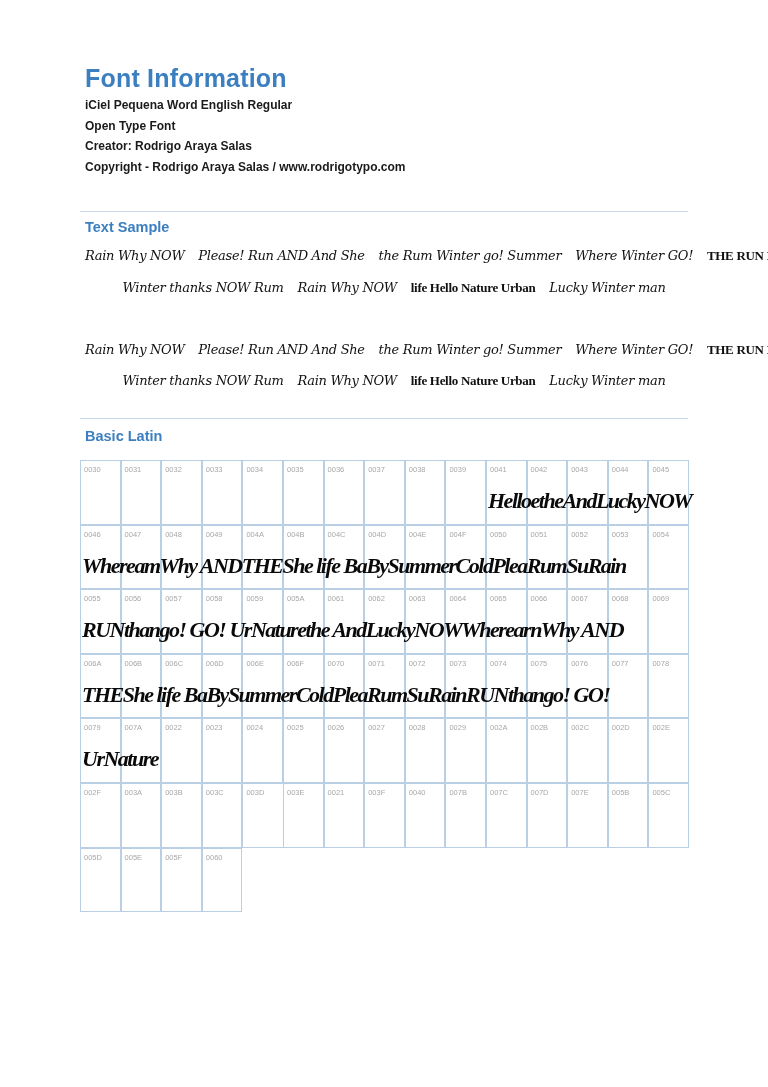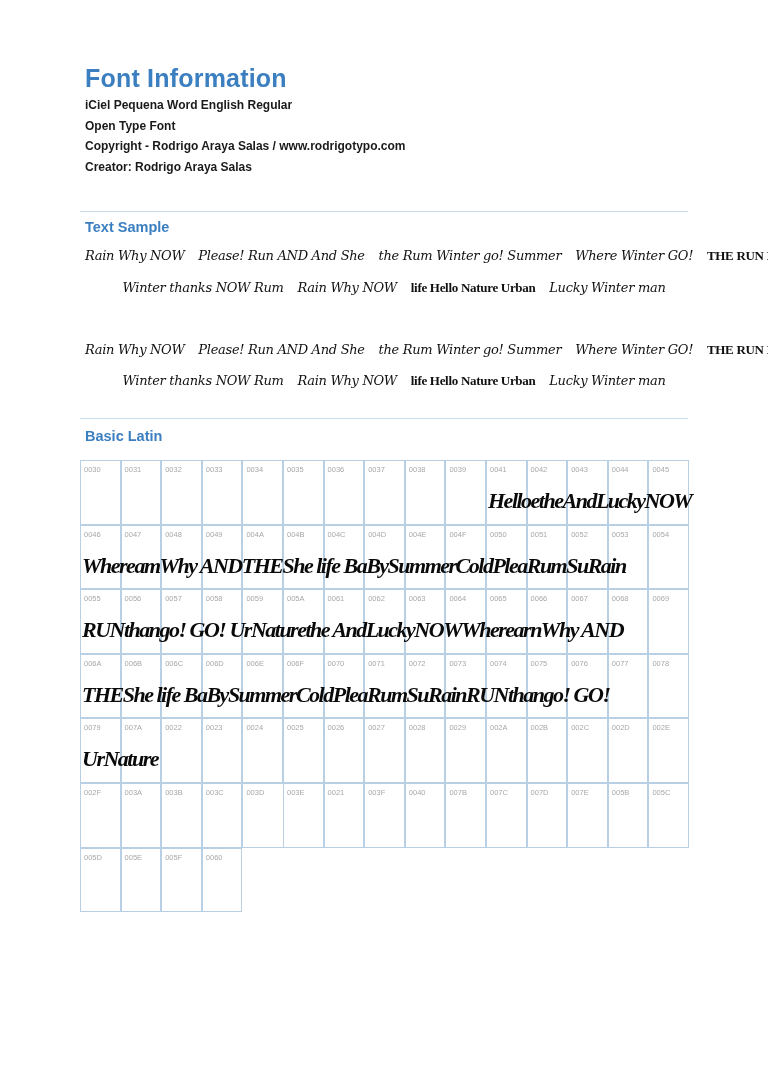--- a/index.html
+++ b/index.html
@@ -21,22 +21,22 @@
 </head>
 <body>
 
 <div class="page">
 
   <div class="title">Font Information</div>
 
   <div class="info">
     <div>iCiel Pequena Word English Regular</div>
     <div>Open Type Font</div>
+    <div>Creator: Rodrigo Araya Salas</div>
     <div>Copyright - Rodrigo Araya Salas / www.rodrigotypo.com</div>
-    <div>Creator: Rodrigo Araya Salas</div>
   </div>
 
   <div class="rule" style="top:211px;"></div>
 
   <div class="section-title" style="top:219px;">Text Sample</div>
 
   <div class="sample-line" style="top:248px;">
     <span>Rain Why NOW</span>
     <span>Please! Run AND And She</span>
     <span>the Rum Winter go! Summer</span>

